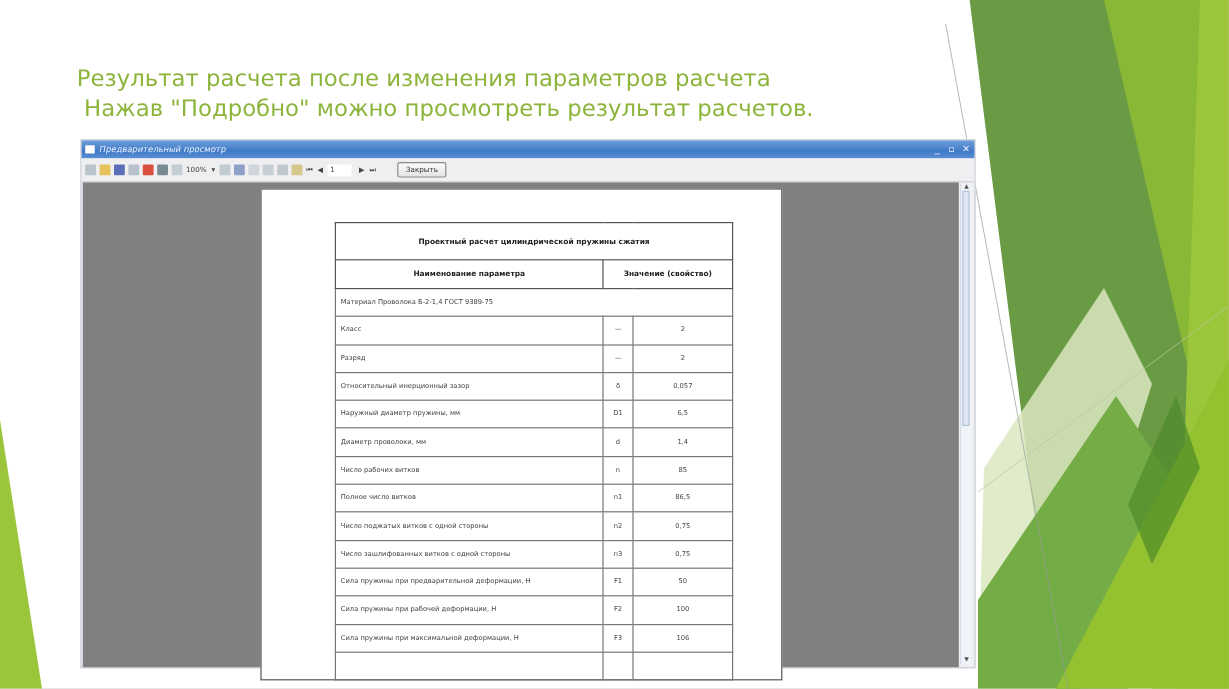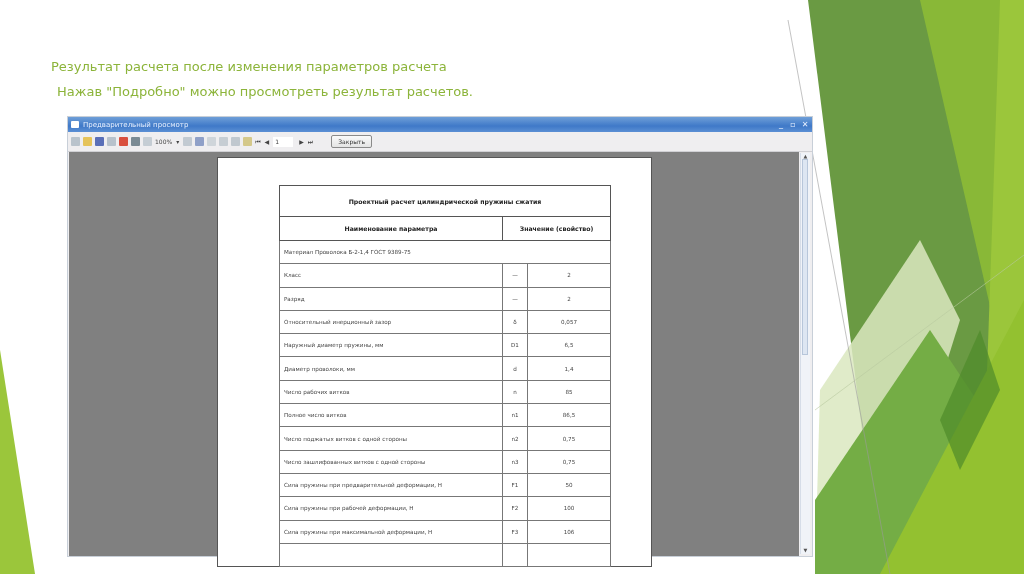--- a/index.html
+++ b/index.html
@@ -1,24 +1,24 @@
 <!DOCTYPE html>
 <html><head>
 <meta charset="utf-8">
 <style>
   html, body { margin:0; padding:0; }
   body { width:1024px; height:574px; position:relative; overflow:hidden; background:#ffffff; font-family:"DejaVu Sans", sans-serif; }
   .deco { position:absolute; left:0; top:0; width:1024px; height:574px; }
-  .slide-title { position:absolute; left:51px; top:54px; color:#8cb43a; font-family:"DejaVu Sans", sans-serif; font-size:13px; line-height:25px; white-space:pre; }
+  .slide-title { position:absolute; left:64px; top:54px; color:#8cb43a; font-family:"DejaVu Sans", sans-serif; font-size:19px; line-height:25px; white-space:pre; }
   .slide-title .l2 { padding-left:6px; display:block; }
 
   .win { position:absolute; left:67px; top:116px; width:746px; height:441px; background:#efeef0; border:1px solid #c8cfd8; box-sizing:border-box; }
   .titlebar { height:15px; background:linear-gradient(#6f9fd8,#3f79c8 60%,#5b8fd4); display:flex; align-items:center; padding-left:3px; }
   .titlebar .app-icon { width:8px; height:7px; background:#fff; margin-right:4px; border-radius:1px; }
-  .titlebar .ttl { color:#eaf2ff; font-size:7px; flex:1; }
+  .titlebar .ttl { color:#eaf2ff; font-size:7px; flex:1;font-style:italic; }
   .titlebar .ctl { width:10px; height:9px; color:#e8f0ff; font-size:8px; line-height:9px; text-align:center; margin-right:2px; }
   .toolbar { height:19px; display:flex; align-items:center; padding-left:3px; background:#efeef0; border-bottom:1px solid #d0d0d4; }
   .tb-ico { width:9px; height:9px; margin-right:3px; border-radius:1px; }
   .tb-txt { font-size:6px; color:#444; margin-right:4px; }
   .page-input { width:18px; height:10px; background:#fff; font-size:6px; color:#444; margin-right:6px; line-height:10px; padding-left:2px; }
   .close-btn { margin-left:14px; height:11px; padding:0 6px; font-size:6px; line-height:11px; border:1px solid #8a8a8a; border-radius:2px; background:linear-gradient(#fafafa,#e4e4e4); color:#333; }
   .viewport { position:absolute; left:1px; top:35px; width:730px; height:404px; background:#808080; }
   .scrollbar { position:absolute; right:2px; top:36px; width:9px; height:401px; background:#f0f3f8; border-left:1px solid #d6dde8; }
   .scroll-thumb { position:absolute; left:1px; top:6px; width:6px; height:196px; background:#dde6f2; border:1px solid #b7c6da; box-sizing:border-box; }
   .scroll-arrow { position:absolute; left:1px; width:7px; height:5px; font-size:5px; line-height:5px; color:#555; text-align:center; }

